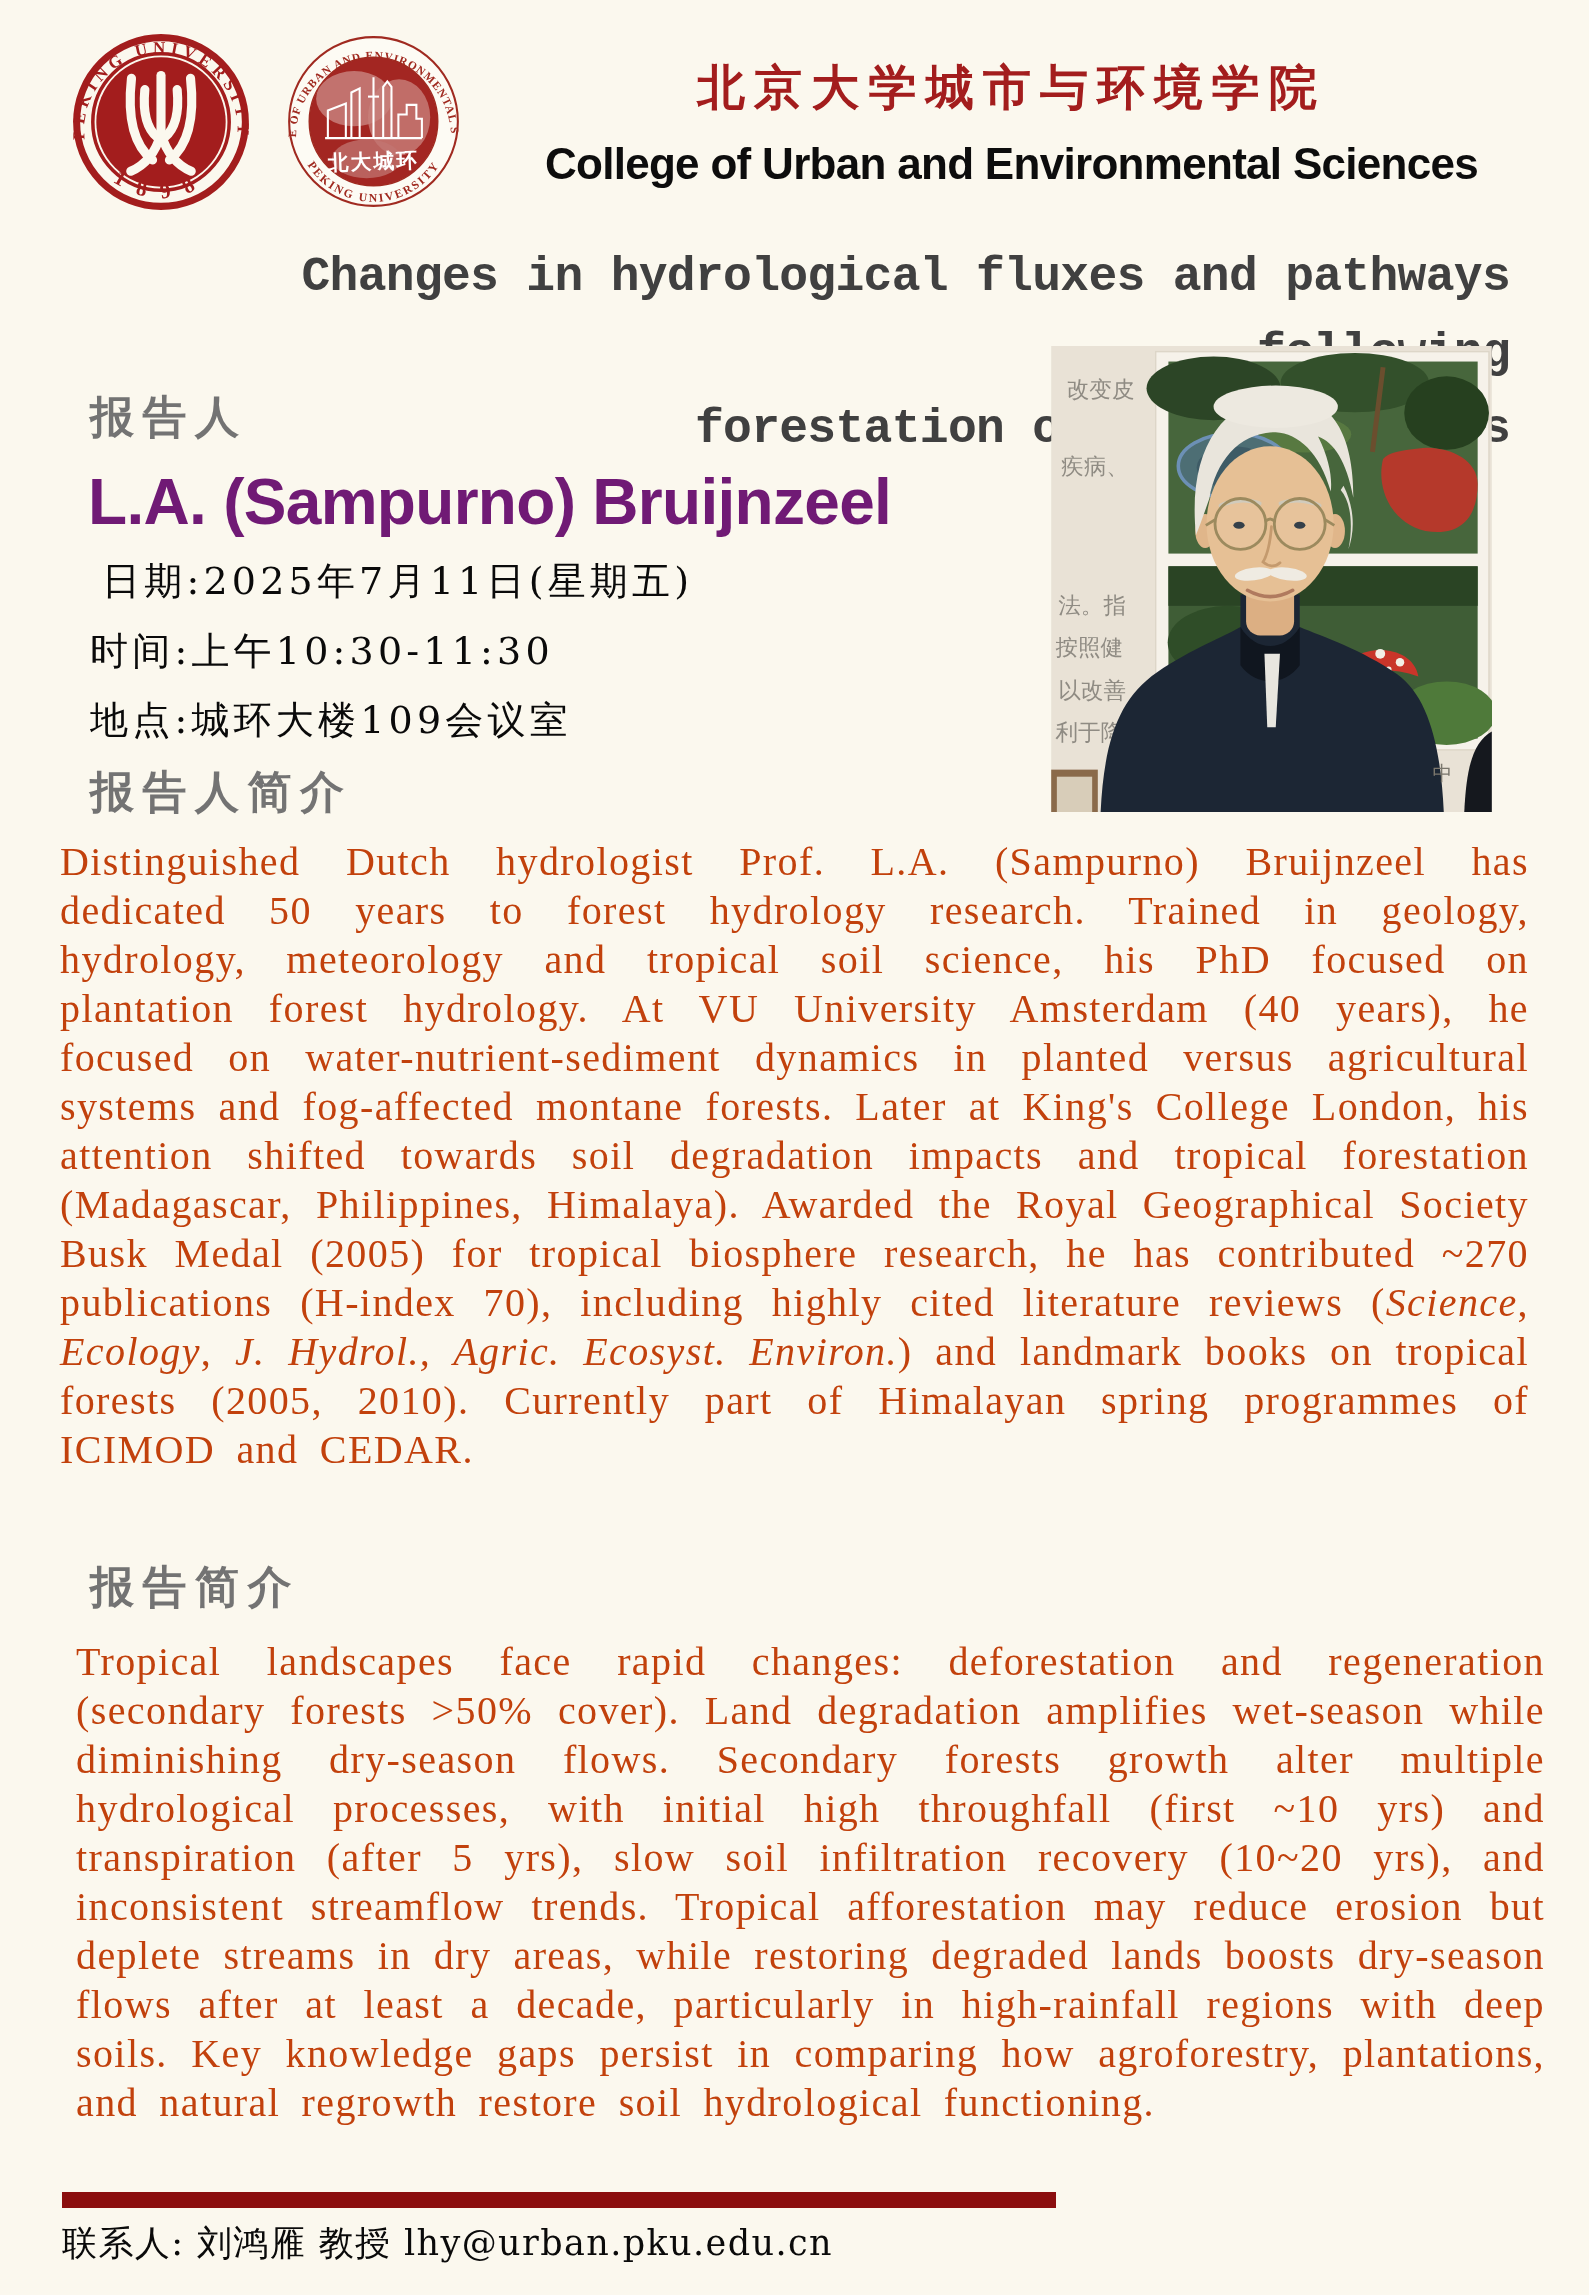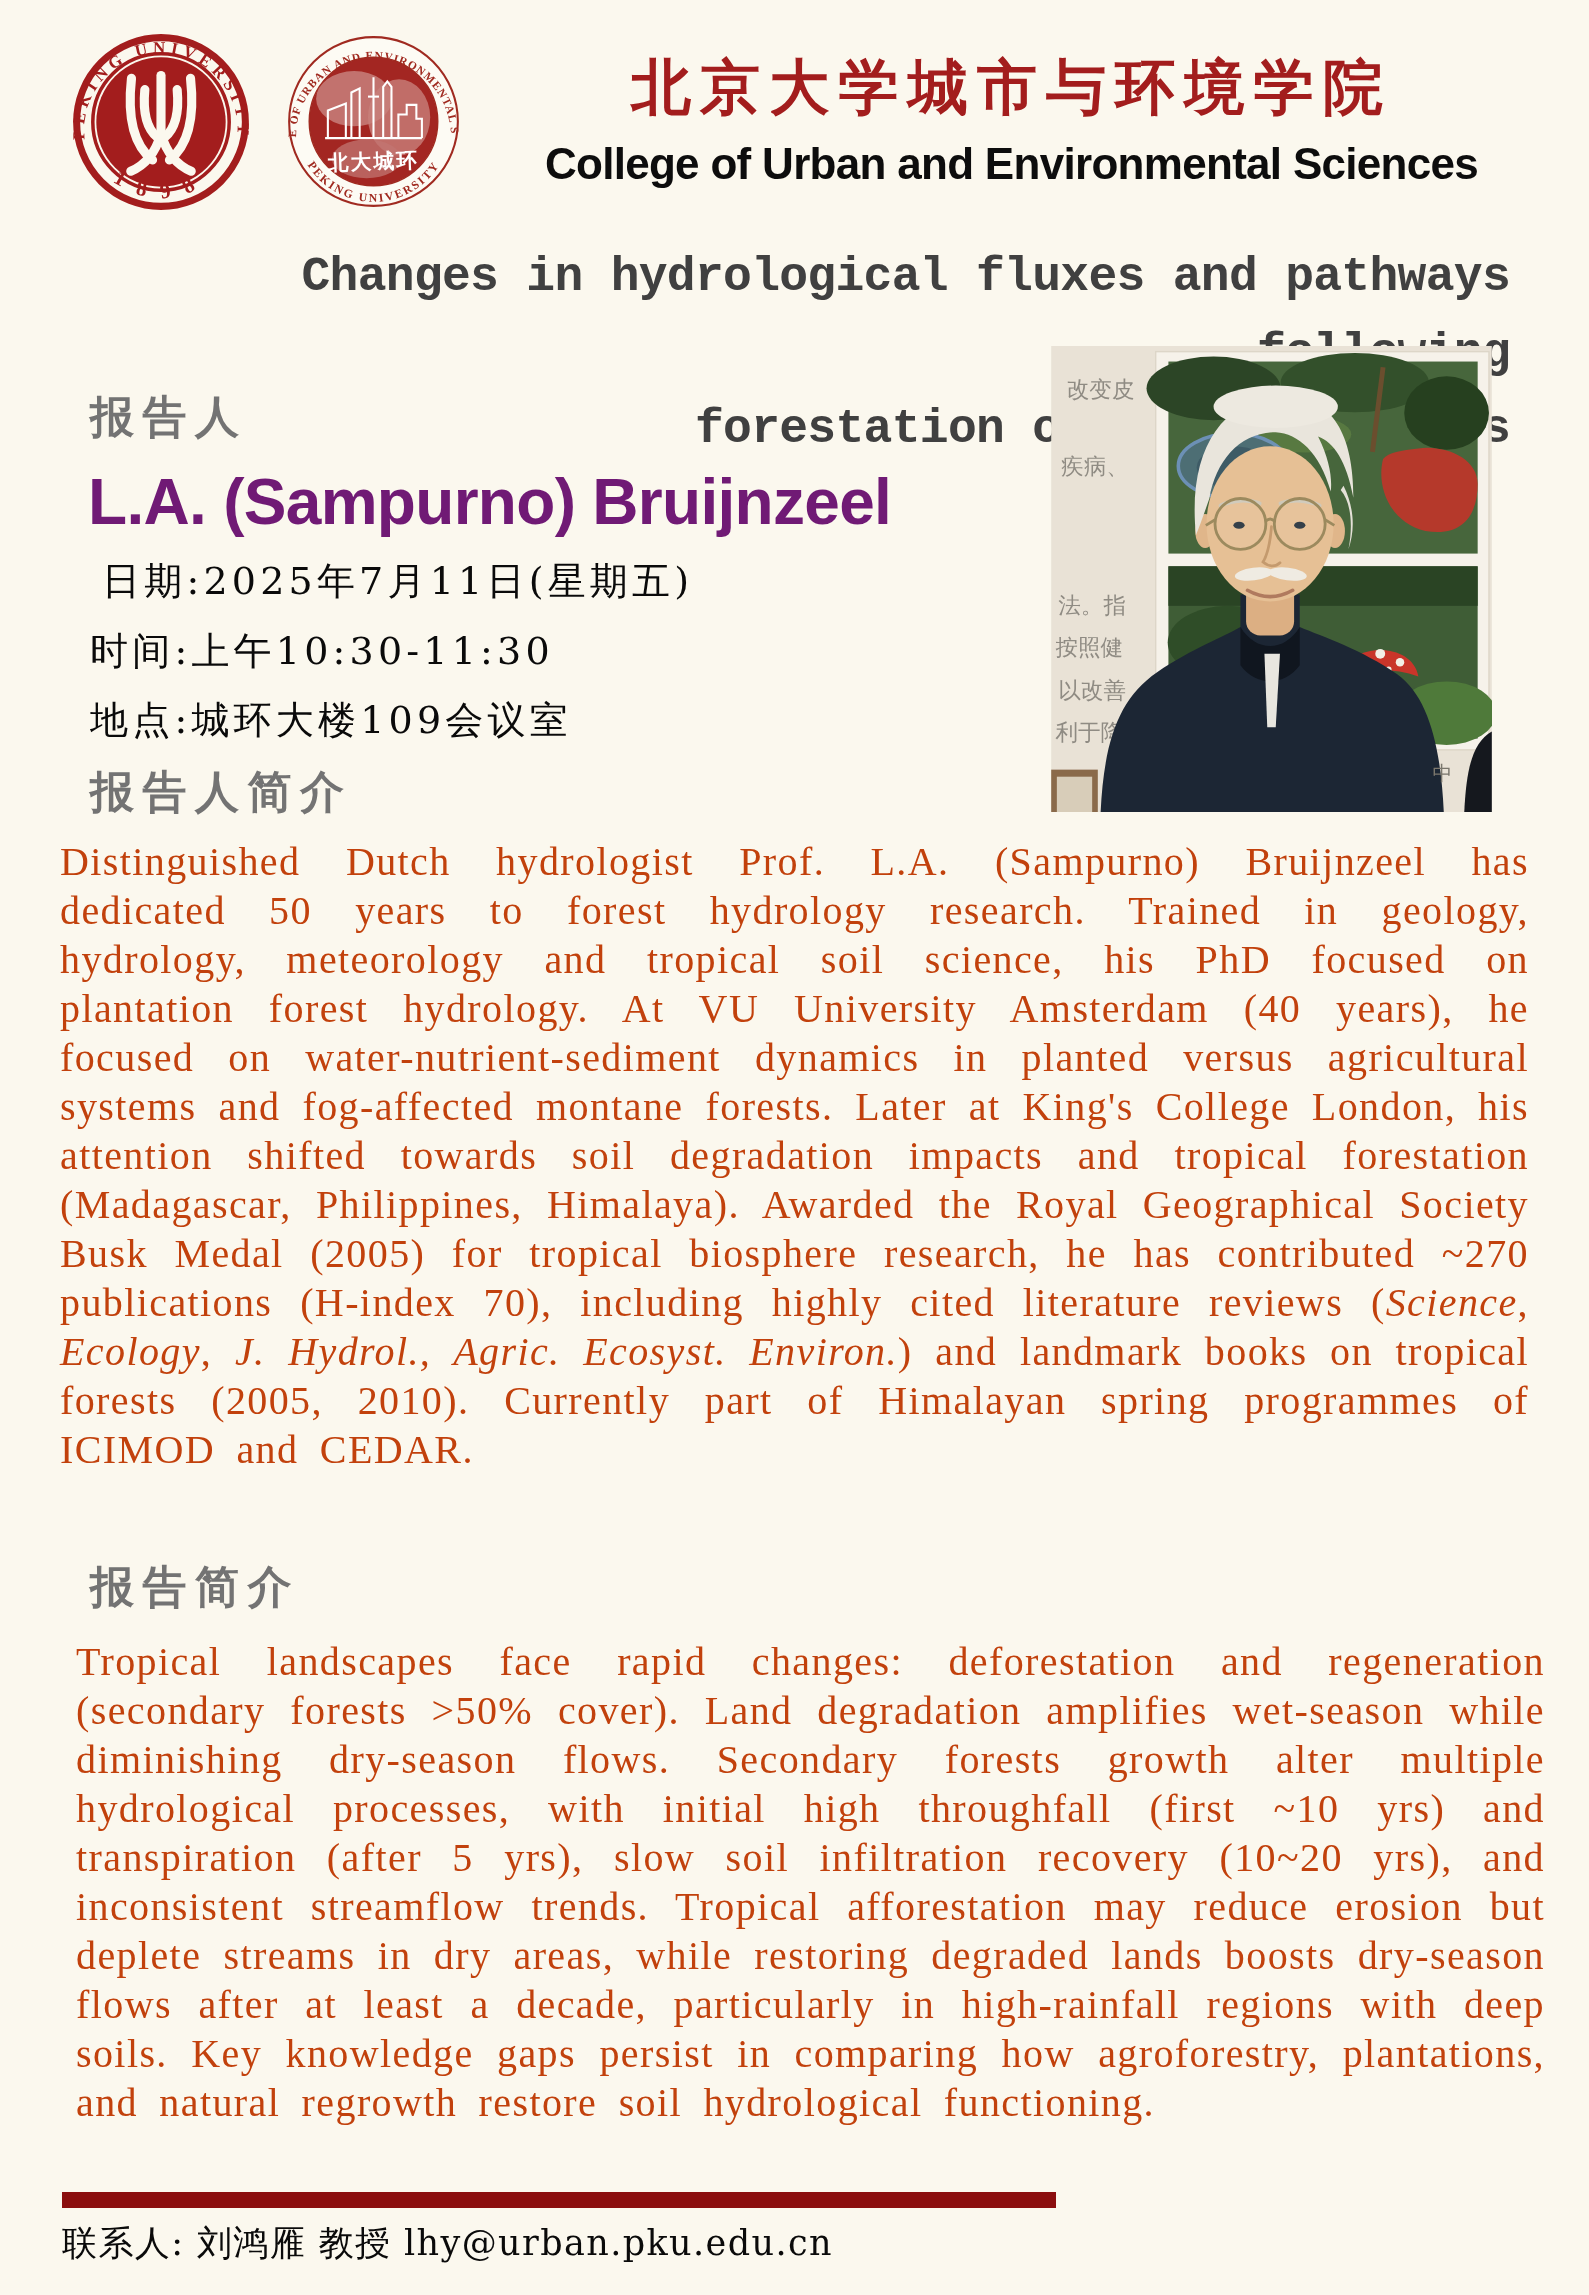--- a/index.html
+++ b/index.html
@@ -8,21 +8,21 @@
     position:relative;width:1589px;height:2295px;overflow:hidden;
     background:#FBF8EE;
     font-family:"Liberation Serif","DejaVu Serif",serif;
     color:#0A0A0A;
   }
   .abs{position:absolute;}
   
   .org-block{left:459px;top:37px;width:1105px;text-align:center;}
   .org-title-cn{
     font-family:"DejaVu Serif","Liberation Serif",serif;
-    font-weight:bold;font-size:60px;line-height:100px;
+    font-weight:bold;font-size:48px;line-height:100px;
     color:#A31D1D;letter-spacing:9.2px;white-space:nowrap;
   }
   .org-subtitle-en{
     font-family:"Liberation Sans","DejaVu Sans",sans-serif;
     font-weight:bold;font-size:44px;line-height:54px;letter-spacing:-0.7px;
     color:#0D0D0D;white-space:nowrap;
   }
   
   .talk-title{
     left:90px;top:239px;width:1420px;

